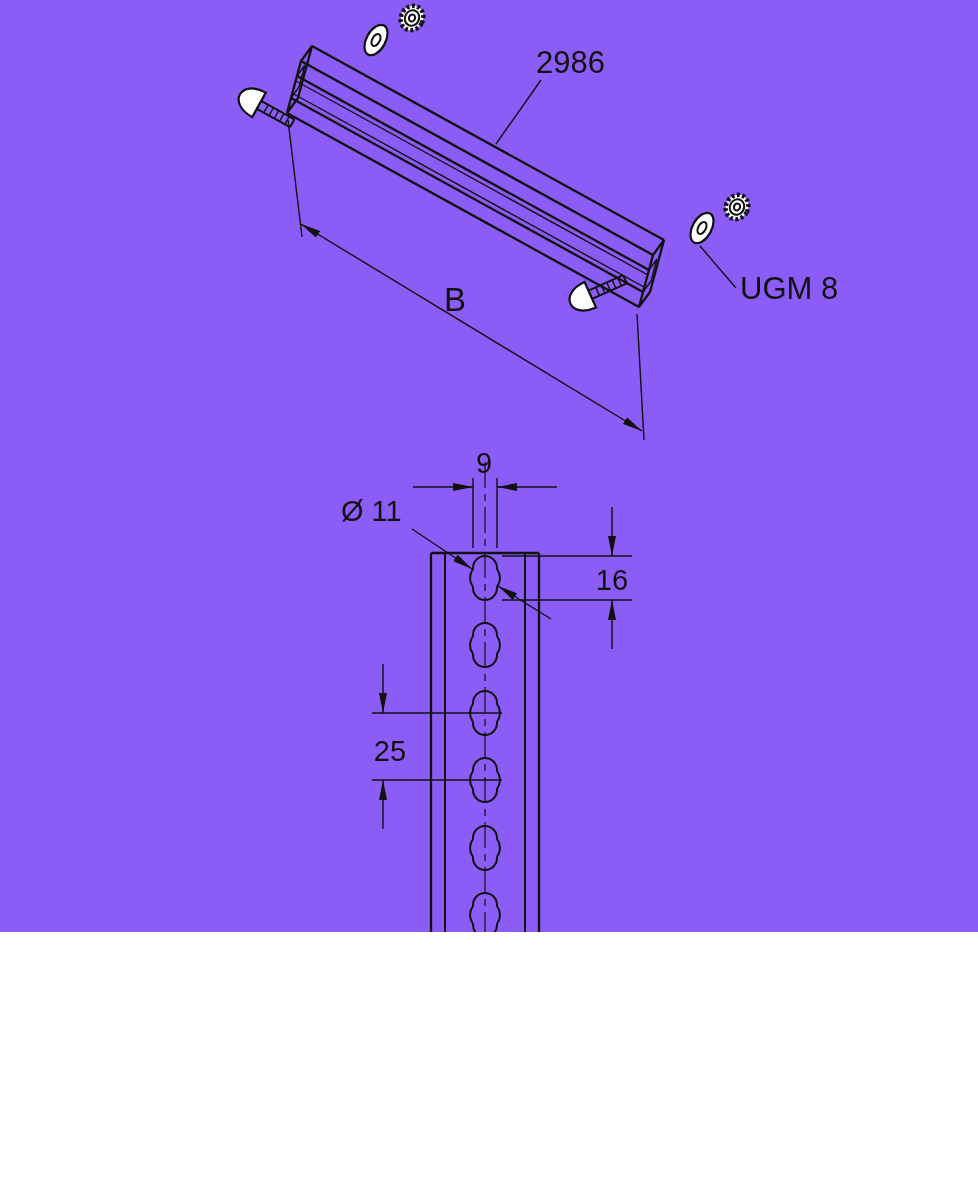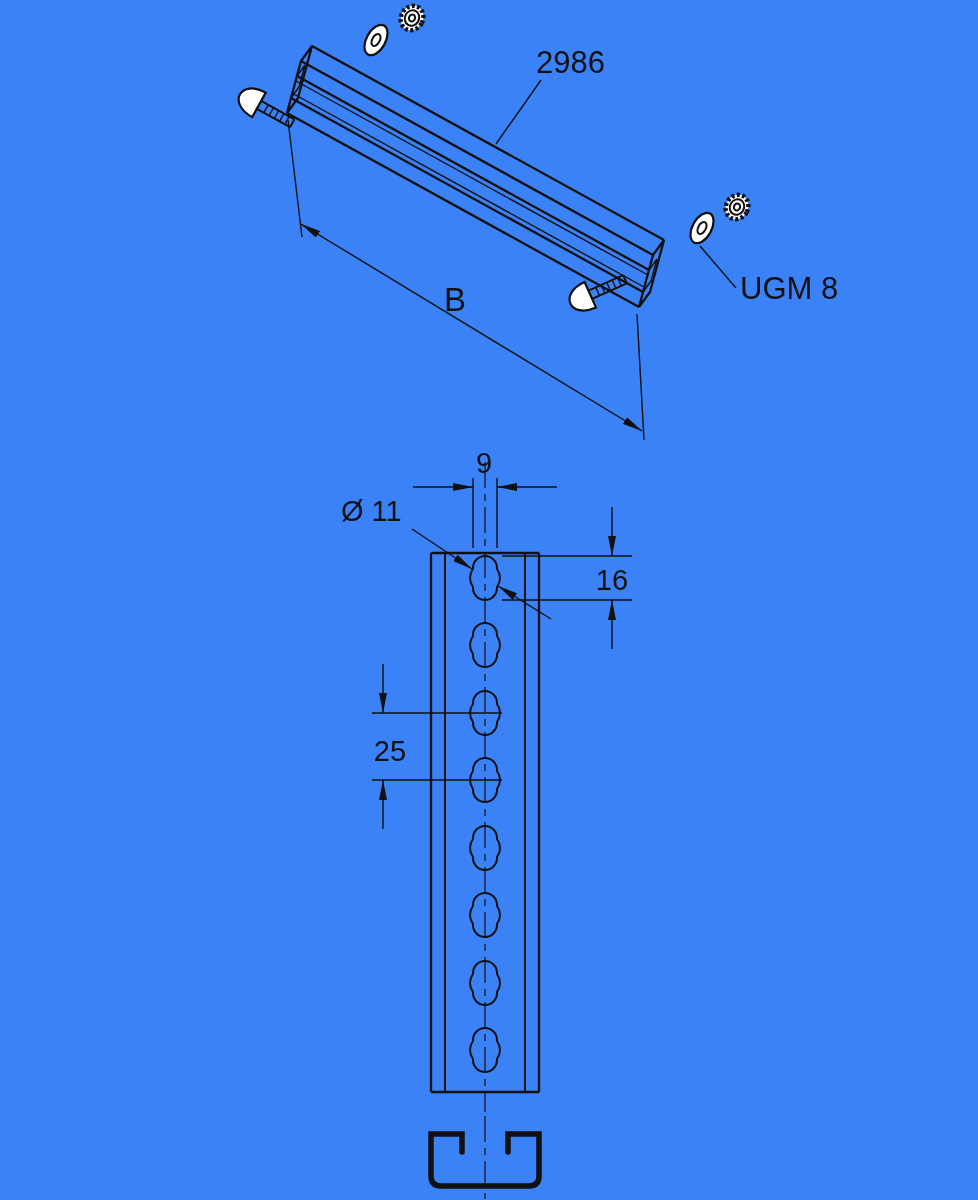--- a/index.html
+++ b/index.html
@@ -1,16 +1,16 @@
 <!DOCTYPE html>
 <html><head>
 <meta charset="utf-8">
 <style>
   html, body { margin: 0; padding: 0; background: #ffffff; }
-  .page { width: 978px; height: 1200px; position: relative; background: #3b82f6; }
+  .page { width: 978px; height: 932px; position: relative; background: #8b5cf6; }
   svg { display: block; }
   svg text { font-family: "Liberation Sans", sans-serif; fill: #111111; }
   .s22 { stroke: #111111; stroke-width: 2.3; fill: none; }
   .s2  { stroke: #111111; stroke-width: 2;   fill: none; }
   .s15 { stroke: #111111; stroke-width: 1.4; fill: none; }
   .cl  { stroke: #111111; stroke-width: 1.2; fill: none; stroke-dasharray: 26 6 7 6; }
   .xsec { stroke: #111111; stroke-width: 5.5; fill: none; stroke-linecap: round; stroke-linejoin: miter; }
   .part { fill: #ffffff; stroke: #111111; stroke-width: 2.2; }
   .hole { fill: #ffffff; stroke: #111111; stroke-width: 2; }
   .serration { fill: none; stroke: #111111; stroke-width: 4.5; stroke-dasharray: 3 2.4; }

